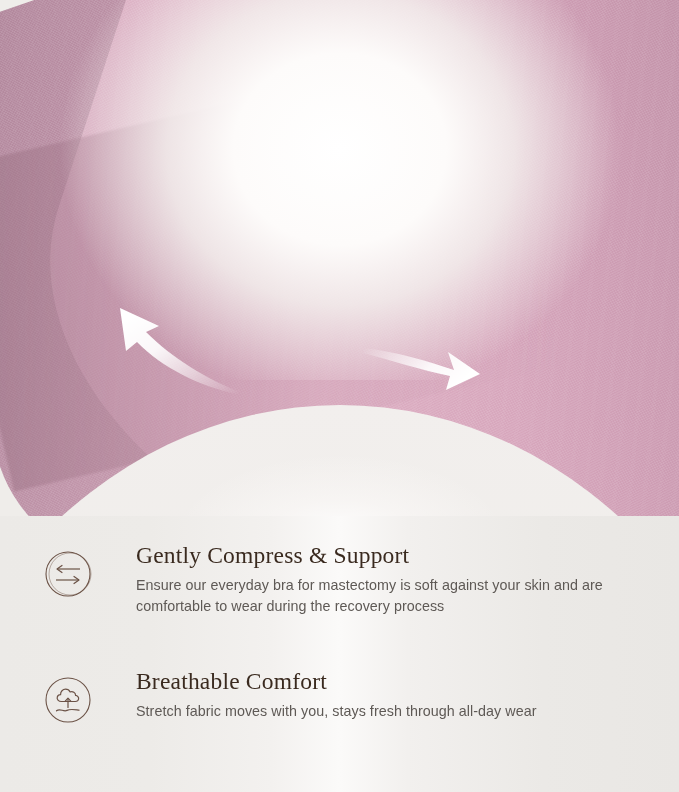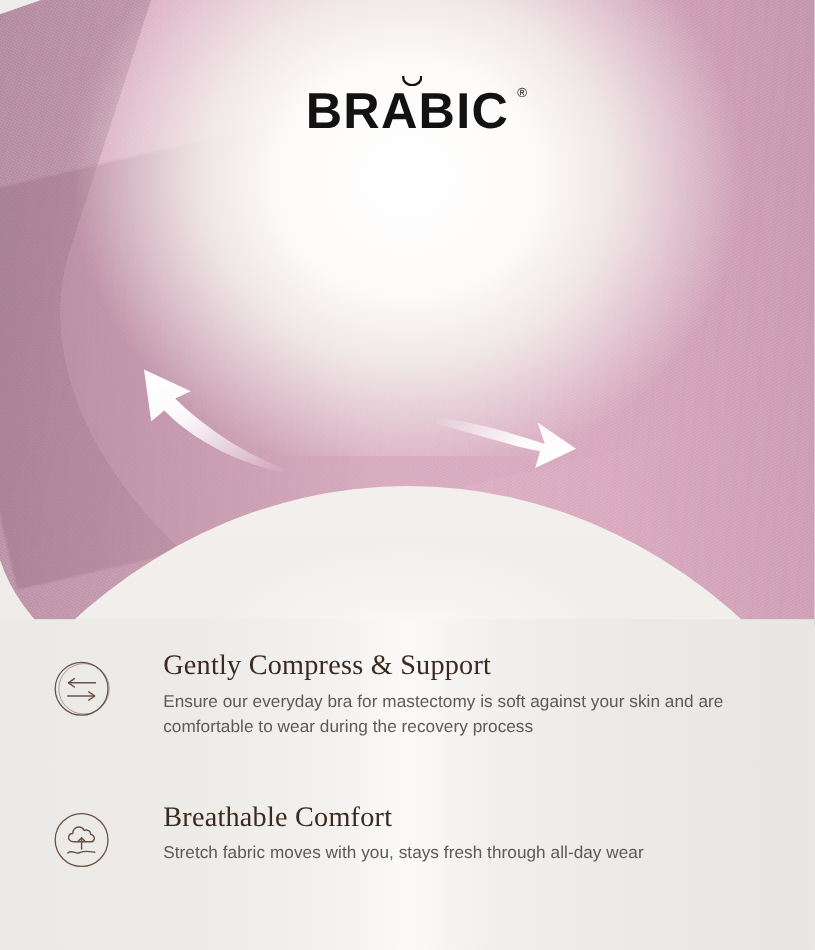--- a/index.html
+++ b/index.html
@@ -192,23 +192,20 @@
           <stop offset="100%" stop-color="#ffffff" stop-opacity="1"></stop>
         </linearGradient>
       </defs>
       <path d="M2 12 C 36 16, 68 26, 92 34 L 86 16 L 118 38 L 84 54 L 88 40
                C 62 35, 28 24, 1 17 Z" fill="url(#gradR)"></path>
     </svg>
 
     <div class="hero-cut"></div>
     <div class="hero-cut-glow"></div>
 
-    <div class="logo-wrap">
-      <span class="logo"><span>BR</span><span>A</span><span class="breve"></span><span>BIC</span><span class="reg">®</span></span>
-    </div>
   </div>
 
   <div class="features">
 
     <div class="feature feature-2">
       <div class="icon-cell">
         <svg class="icon-circle" viewBox="0 0 48 48">
           <circle cx="24" cy="24" r="22" fill="none" stroke="#6b5246" stroke-width="1.1"></circle>
           <path d="M17.5 25.5 C 14.4 25.5 12.6 23.3 13.3 21.0
                    C 13.8 19.3 15.3 18.5 16.6 18.6

